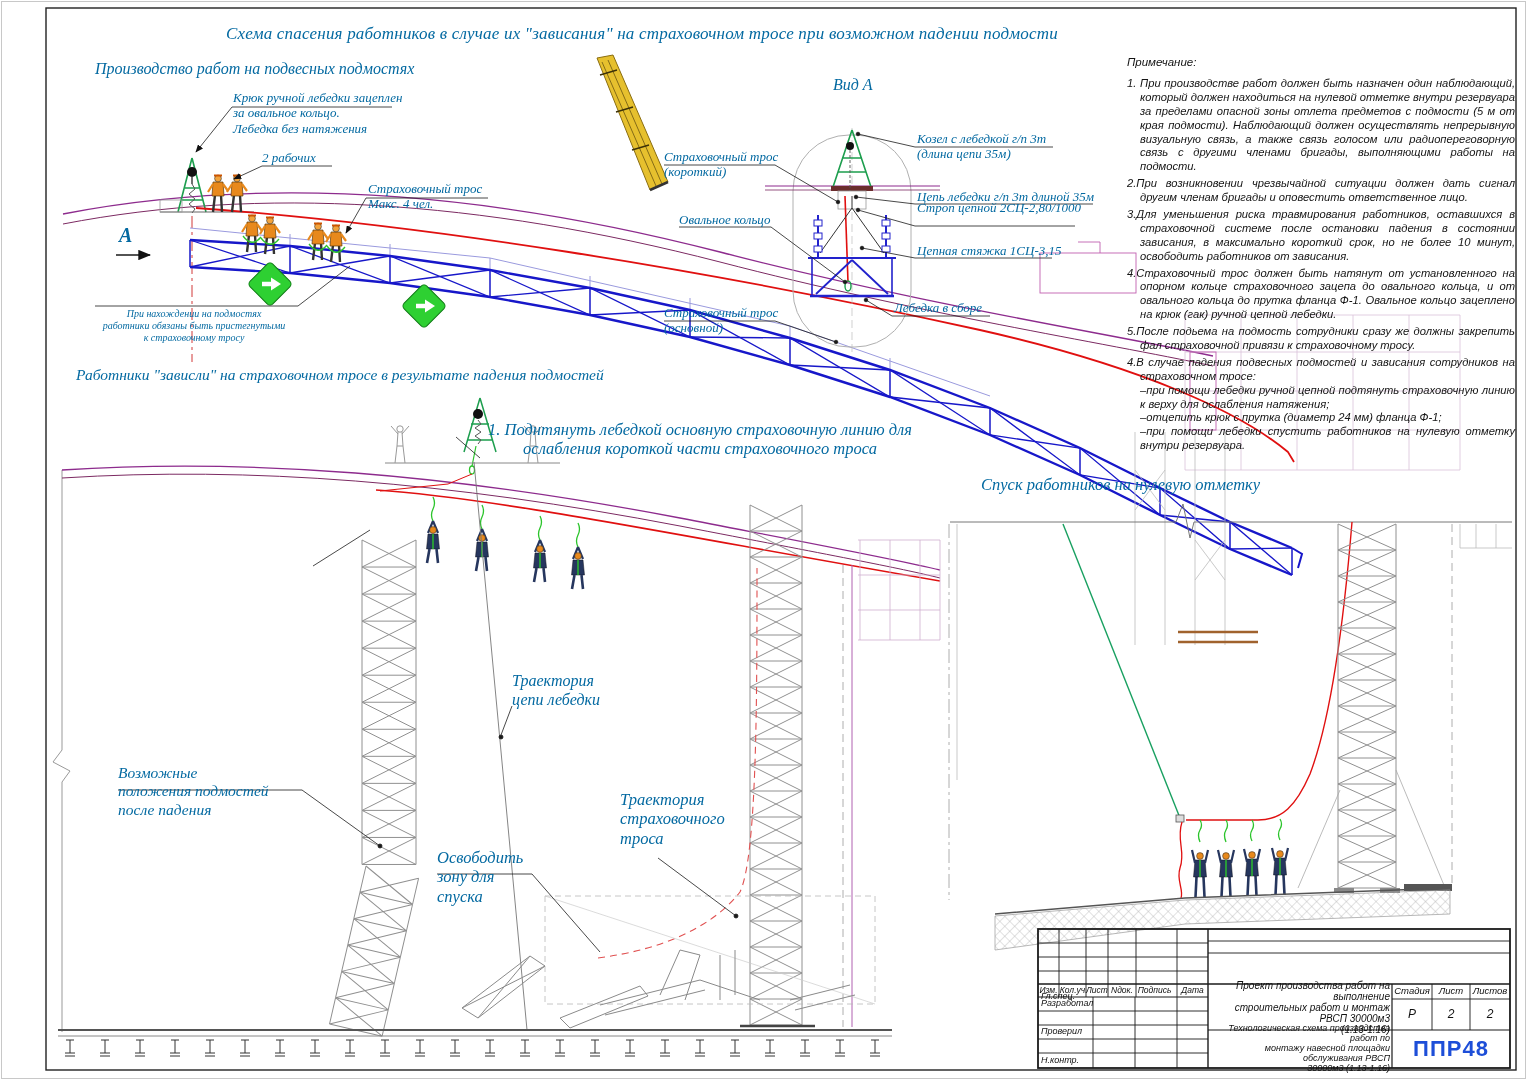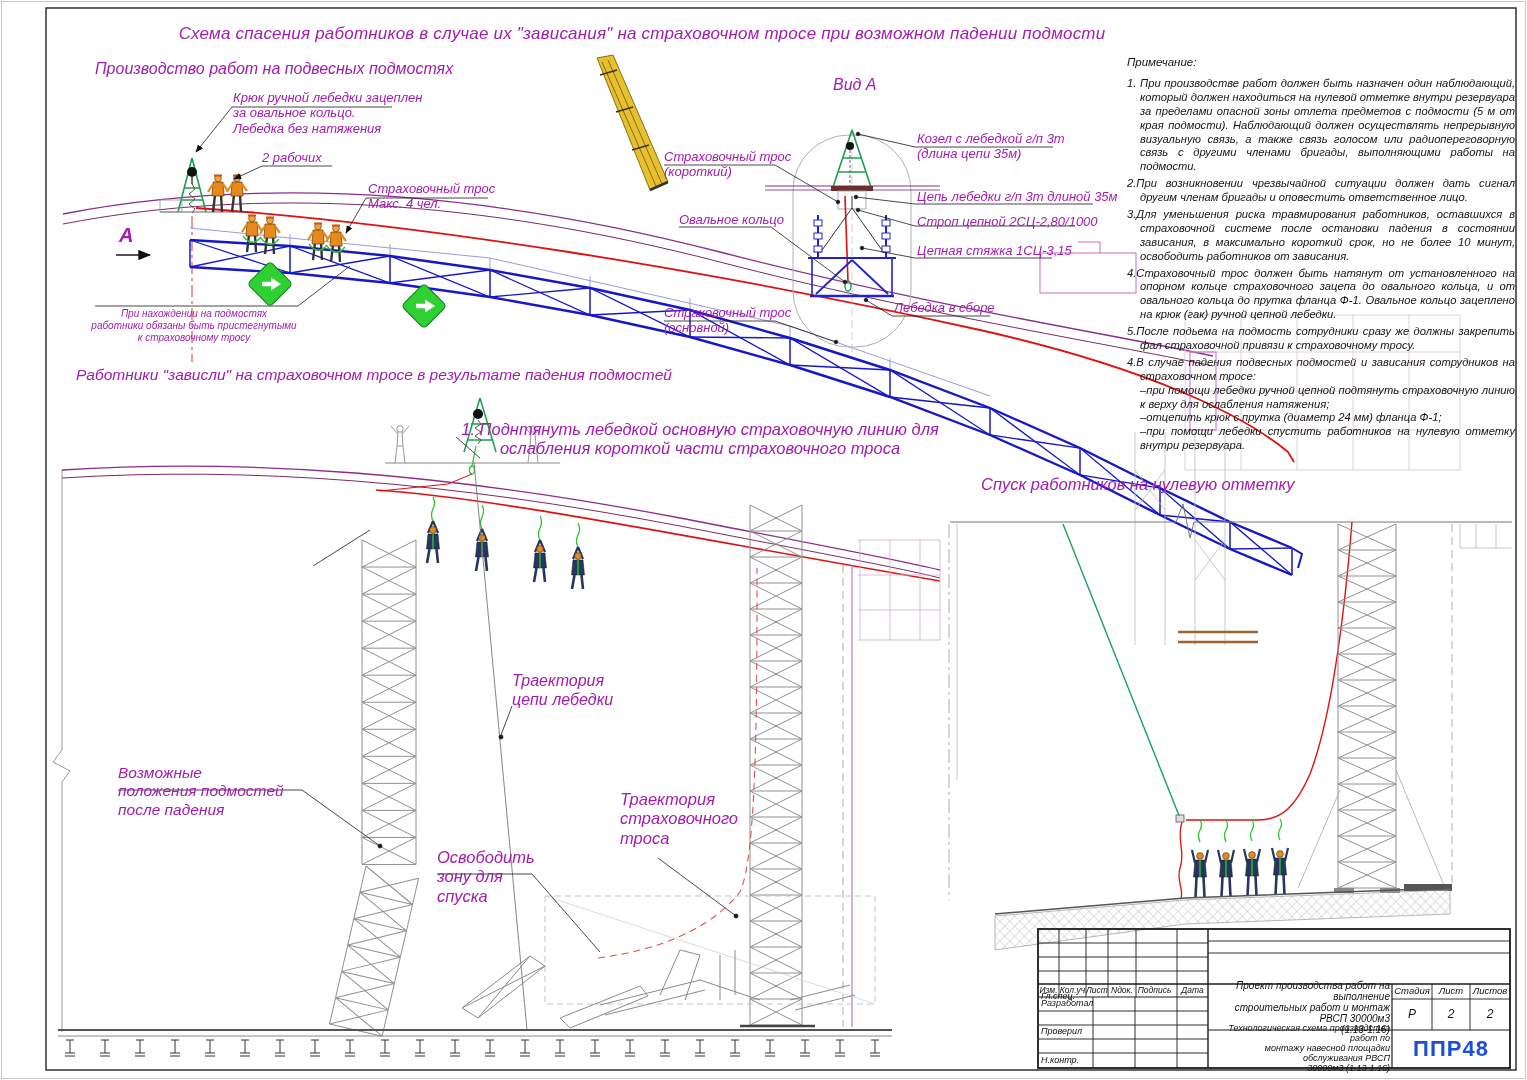--- a/index.html
+++ b/index.html
@@ -1,20 +1,20 @@
 <!DOCTYPE html>
 <html><head>
 <meta charset="utf-8">
 <style>
   html,body{margin:0;padding:0;background:#e9e9e9;}
   #sheet{position:relative;width:1527px;height:1080px;background:#ffffff;
          font-family:"Liberation Sans",sans-serif;overflow:hidden;}
   #art{position:absolute;left:0;top:0;z-index:1;}
-  .lbl{position:absolute;z-index:3;font-style:italic;color:#a21caf;
-       white-space:pre-wrap;line-height:1.18;}
+  .lbl{position:absolute;z-index:3;font-style:italic;color:#0369a1;
+       white-space:pre-wrap;line-height:1.18;font-family:Liberation Serif, serif;}
   .ctr{text-align:center;}
   .rgt{text-align:right;}
   .t17{font-size:17px;letter-spacing:.2px;}
   .t16{font-size:16px;}
   .t15{font-size:15.5px;}
   .t165{font-size:16.5px;}
   .t13{font-size:13px;}
   .t125{font-size:10px;text-align:center;}
   .t20{font-size:20px;font-weight:bold;}
   #notes{position:absolute;left:1127px;top:56px;width:388px;z-index:3;
@@ -406,21 +406,21 @@
 
 <div class="lbl t16" style="left:833px;top:76px;">Вид А</div>
 <div class="lbl t13" style="left:664px;top:149px;">Страховочный трос
 (короткий)</div>
 <div class="lbl t13" style="left:679px;top:212px;">Овальное кольцо</div>
 <div class="lbl t13" style="left:664px;top:305px;">Страховочный трос
 (основной)</div>
 <div class="lbl t13" style="left:917px;top:131px;">Козел с лебедкой г/п 3т
 (длина цепи 35м)</div>
 <div class="lbl t13" style="left:917px;top:189px;">Цепь лебедки г/п 3т длиной 35м</div>
-<div class="lbl t13" style="left:917px;top:214px;">Строп цепной 2СЦ-2,80/1000</div>
+<div class="lbl t13" style="left:917px;top:200px;">Строп цепной 2СЦ-2,80/1000</div>
 <div class="lbl t13" style="left:917px;top:243px;">Цепная стяжка 1СЦ-3,15</div>
 <div class="lbl t13" style="left:894px;top:300px;">Лебедка в сборе</div>
 
 <div id="notes">
   <div class="nt">Примечание:</div>
   <div class="note">1. При производстве работ должен быть назначен один наблюдающий, который должен находиться на нулевой отметке внутри резервуара за пределами опасной зоны отлета предметов с подмости (5 м от края подмости). Наблюдающий должен осуществлять непрерывную визуальную связь, а также связь голосом или радиопереговорную связь с другими членами бригады, выполняющими работы на подмости.</div>
   <div class="note">2.При возникновении чрезвычайной ситуации должен дать сигнал другим членам бригады и оповестить ответственное лицо.</div>
   <div class="note">3.Для уменьшения риска травмирования работников, оставшихся в страховочной системе после остановки падения в состоянии зависания, в максимально короткий срок, но не более 10 минут, освободить работников от зависания.</div>
   <div class="note">4.Страховочный трос должен быть натянут от установленного на опорном кольце страховочного зацепа до овального кольца, и от овального кольца до прутка фланца Ф-1. Овальное кольцо зацеплено на крюк (гак) ручной цепной лебедки.</div>
   <div class="note">5.После подьема на подмость сотрудники сразу же должны закрепить фал страховочной привязи к страховочному тросу.</div>

